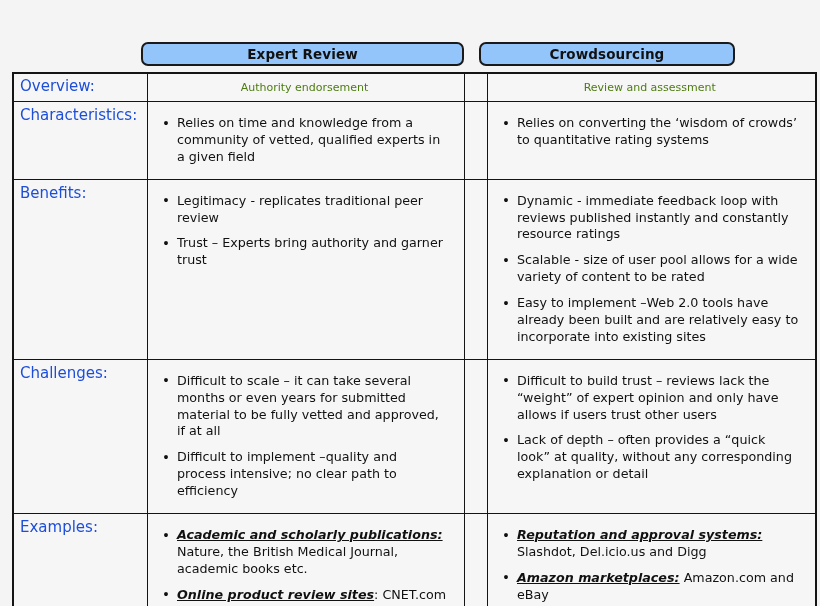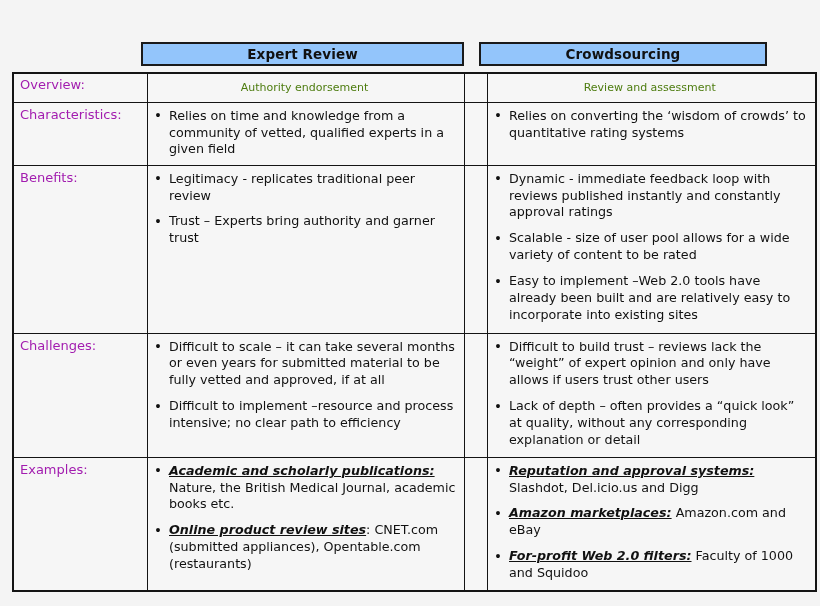--- a/index.html
+++ b/index.html
@@ -28,32 +28,32 @@
     top: 0;
     width: 820px;
     height: 72px;
   }
   .col-header {
     position: absolute;
     top: 42px;
     height: 24px;
     background: #93c5fb;
     border: 2px solid #1a1a1a;
-    border-radius: 0;
+    border-radius: 7px;
     box-sizing: border-box;
     display: flex;
     align-items: center;
     justify-content: center;
     font-size: 13.5px;
     font-weight: bold;
     color: #111111;
     letter-spacing: 0.1px;
   }
   .col-header.left  { left: 141px; width: 323px; }
-  .col-header.right { left: 479px; width: 288px; }
+  .col-header.right { left: 479px; width: 256px; }
 
   
   .matrix {
     position: absolute;
     left: 12px;
     top: 72px;
     width: 796px;
     height: 520px;
     border-collapse: collapse;
     table-layout: fixed;
@@ -63,22 +63,22 @@
   }
   .matrix td {
     border: 1px solid #141414;
     vertical-align: top;
     background: #f6f6f6;
     padding: 0;
   }
   .matrix td.label-cell {
     width: 127px;
     padding: 4px 0 4px 6px;
-    font-size: 13px;
-    color: #a21caf;
+    font-size: 15px;
+    color: #1d4ed8;
     white-space: nowrap;
   }
   .matrix td.content-cell {
     padding: 5px 7px 5px 4px;
   }
   .matrix td.spacer-cell {
     width: 22px;
     padding: 0;
   }
   .col-left  { width: 317px; }
@@ -88,21 +88,21 @@
   .overview-text {
     text-align: center;
     font-size: 11px;
     color: #4d7c0f;
     padding: 2px 0 2px 0;
   }
   .row-overview td.label-cell { padding-top: 3px; padding-bottom: 3px; }
 
   
   ul.bullets {
-    margin: 0;
+    margin: 8px;
     padding: 0;
     list-style: none;
   }
   ul.bullets > li {
     position: relative;
     padding-left: 17px;
     margin: 0 0 9px 0;
     font-size: 12.7px;
     line-height: 1.33;
     color: #111111;
@@ -173,33 +173,33 @@
         <td class="label-cell">Benefits:</td>
         <td class="content-cell col-left">
           <ul class="bullets">
               <li>Legitimacy - replicates traditional peer review</li>
               <li>Trust – Experts bring authority and garner trust</li>
             </ul>
         </td>
         <td class="spacer-cell"></td>
         <td class="content-cell col-right">
           <ul class="bullets">
-              <li>Dynamic - immediate feedback loop with reviews published instantly and constantly approval ratings</li>
+              <li>Dynamic - immediate feedback loop with reviews published instantly and constantly resource ratings</li>
               <li>Scalable - size of user pool allows for a wide variety of content to be rated</li>
               <li>Easy to implement –Web 2.0 tools have already been built and are relatively easy to incorporate into existing sites</li>
             </ul>
         </td>
       </tr>
 
       <tr>
         <td class="label-cell">Challenges:</td>
         <td class="content-cell col-left">
           <ul class="bullets">
               <li>Difficult to scale – it can take several months or even years for submitted material to be fully vetted and approved, if at all</li>
-              <li>Difficult to implement –resource and process intensive; no clear path to efficiency</li>
+              <li>Difficult to implement –quality and process intensive; no clear path to efficiency</li>
             </ul>
         </td>
         <td class="spacer-cell"></td>
         <td class="content-cell col-right">
           <ul class="bullets">
               <li>Difficult to build trust – reviews lack the “weight” of expert opinion and only have allows if users trust other users</li>
               <li>Lack of depth – often provides a “quick look” at quality, without any corresponding explanation or detail</li>
             </ul>
         </td>
       </tr>

